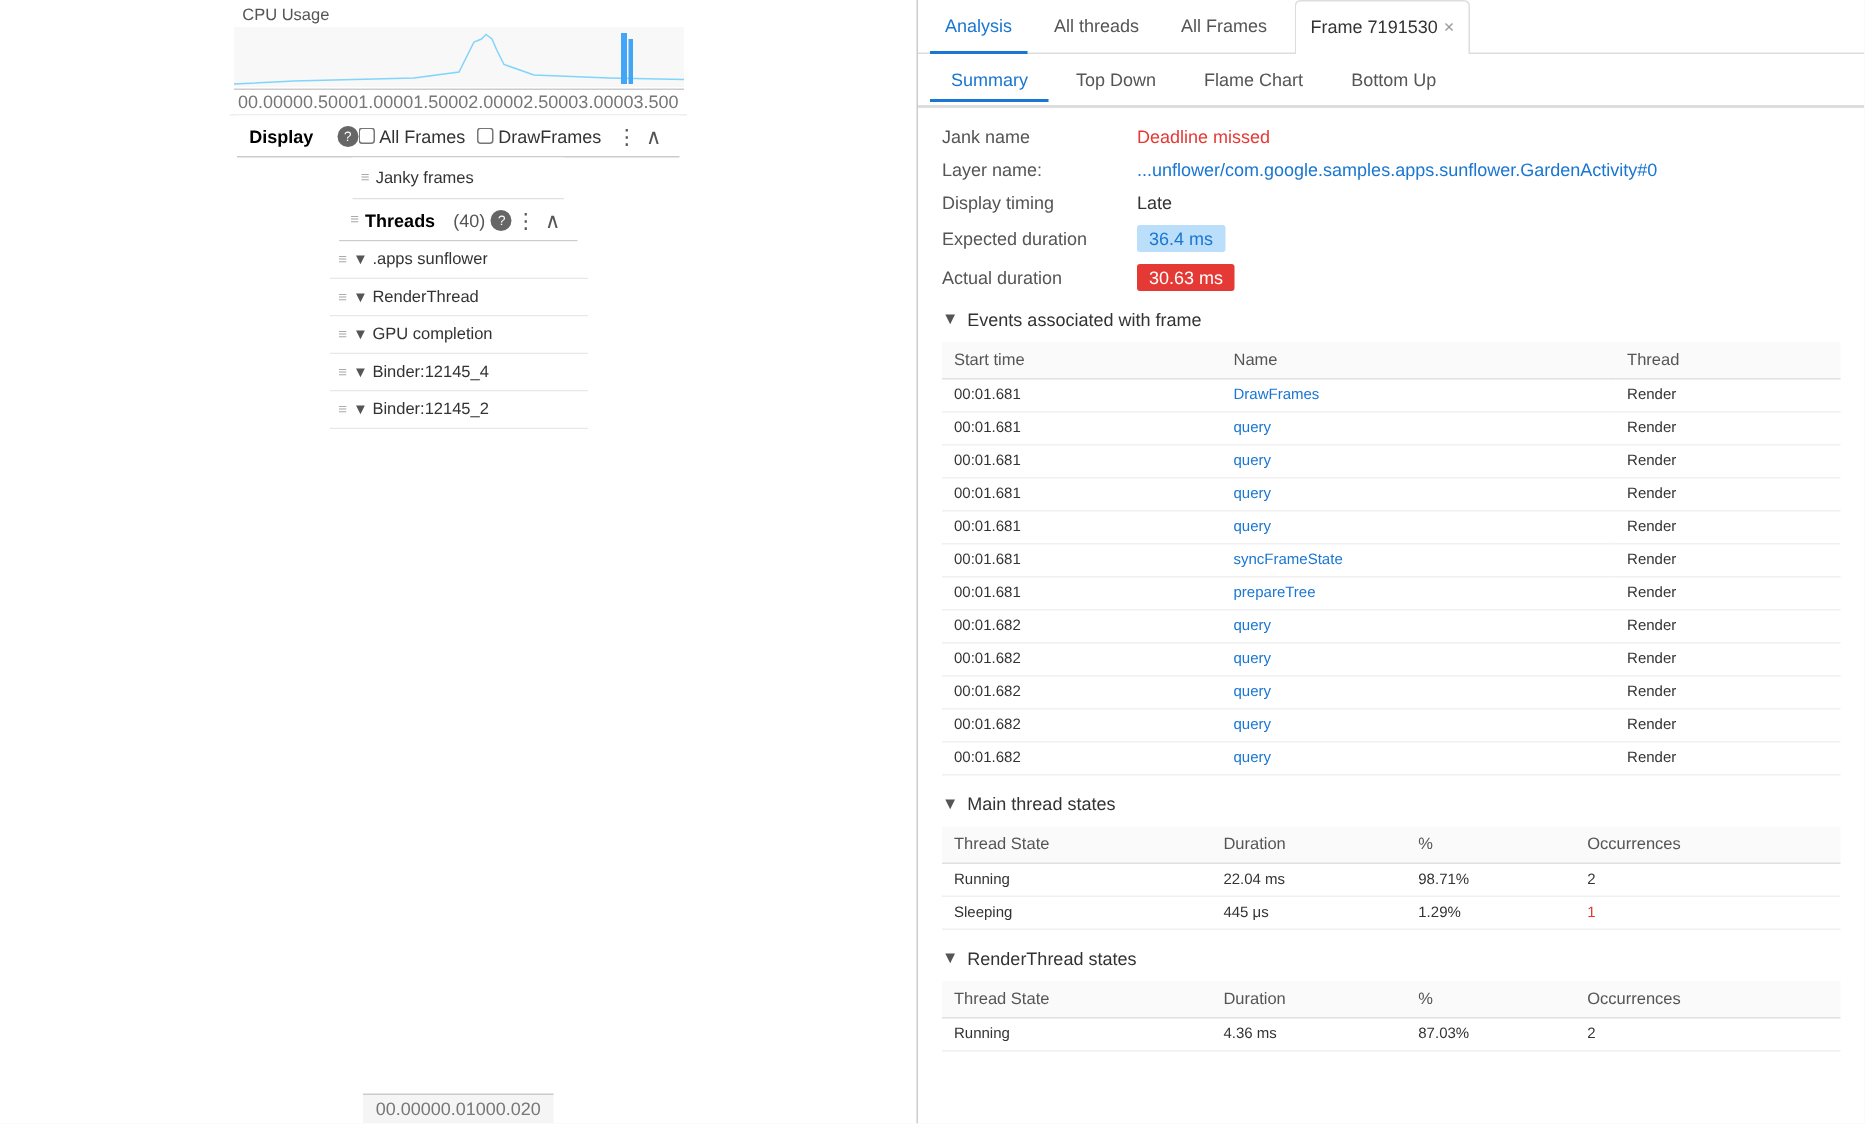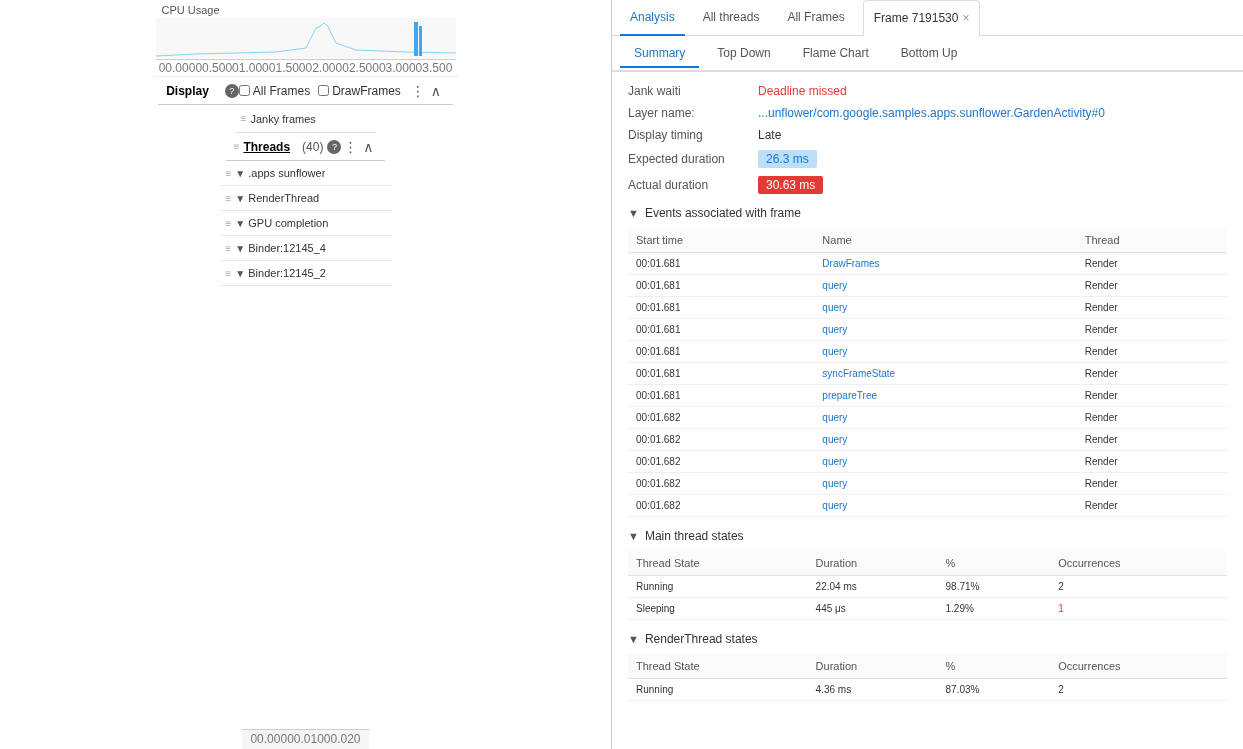--- a/index.html
+++ b/index.html
@@ -30,21 +30,21 @@
     .row-handle { color: #aaa; margin-right: 4px; font-size: 10px; }
     .row-label { width: 120px; font-size: 11px; color: #333; }
     .janky-bar-container { flex: 1; height: 20px; position: relative; background: #fff; overflow: hidden; }
     .janky-bar { position: absolute; left: 0; top: 2px; height: 16px; background: #e53935; display: flex; align-items: center; padding-left: 4px; }
     .janky-bar-text { font-size: 10px; color: #333; white-space: nowrap; }
     .deadline-line { position: absolute; border-left: 1px dashed #aaa; top: 0; bottom: 0; }
     .deadline-label { position: absolute; font-size: 10px; color: #999; bottom: 0; }
 
     
     .threads-header { display: flex; align-items: center; padding: 4px 8px; background: #fff; border-bottom: 1px solid #ccc; height: 28px; }
-    .threads-title { font-weight: 600; font-size: 12px; text-decoration: underline; }
+    .threads-title { font-weight: 600; font-size: 12px; }
     .threads-count { color: #555; margin-left: 12px; font-size: 12px; }
 
     
     .threads-list { flex: 1; overflow-y: auto; background: #fff; }
     .thread-item { border-bottom: 1px solid #e8e8e8; }
     .thread-header-row { display: flex; align-items: center; height: 24px; padding: 0 6px; background: #fff; }
     .thread-name-area { display: flex; align-items: center; width: 160px; min-width: 160px; }
     .expand-arrow { color: #555; margin-right: 3px; font-size: 10px; cursor: pointer; }
     .thread-name-label { font-size: 11px; color: #333; white-space: nowrap; overflow: hidden; text-overflow: ellipsis; max-width: 130px; }
     .thread-timeline { flex: 1; height: 24px; position: relative; background: #f0f0f0; overflow: hidden; }
@@ -303,38 +303,38 @@
         <span>Flame Chart</span>
       </div>
       <div class="sub-tab">
         <span>Bottom Up</span>
       </div>
     </div>
 
     <div class="analysis-content">
 
       <div class="info-row">
-        <span class="info-label">Jank waiti</span>
+        <span class="info-label">Jank name</span>
         <span class="info-value deadline">Deadline missed</span>
       </div>
 
       <div class="info-row">
         <span class="info-label">Layer name:</span>
         <span class="info-value link">...unflower/com.google.samples.apps.sunflower.GardenActivity#0</span>
       </div>
 
       <div class="info-row">
         <span class="info-label">Display timing</span>
         <span class="info-value">Late</span>
       </div>
 
       <div class="info-row">
         <span class="info-label">Expected duration</span>
         <span class="duration-bar">
-          <span class="duration-bg">26.3 ms</span>
+          <span class="duration-bg">36.4 ms</span>
         </span>
       </div>
 
       <div class="info-row">
         <span class="info-label">Actual duration</span>
         <span class="duration-bar">
           <span class="duration-red">30.63 ms</span>
         </span>
       </div>
 

